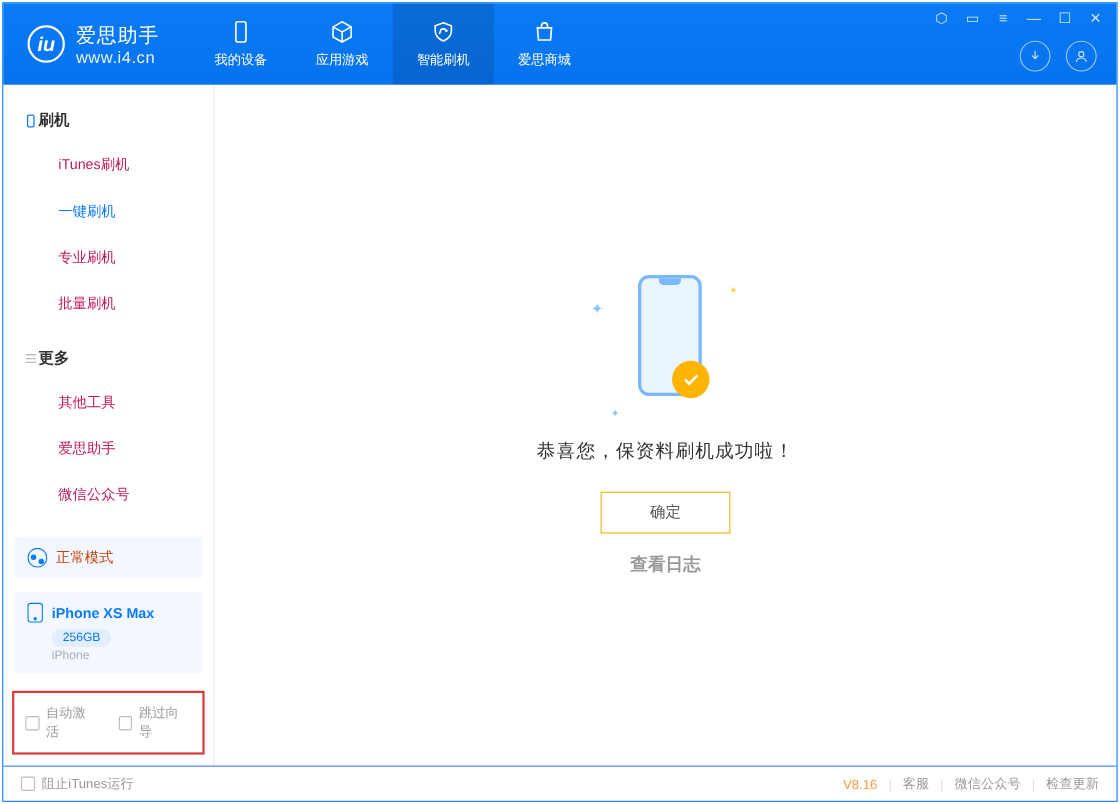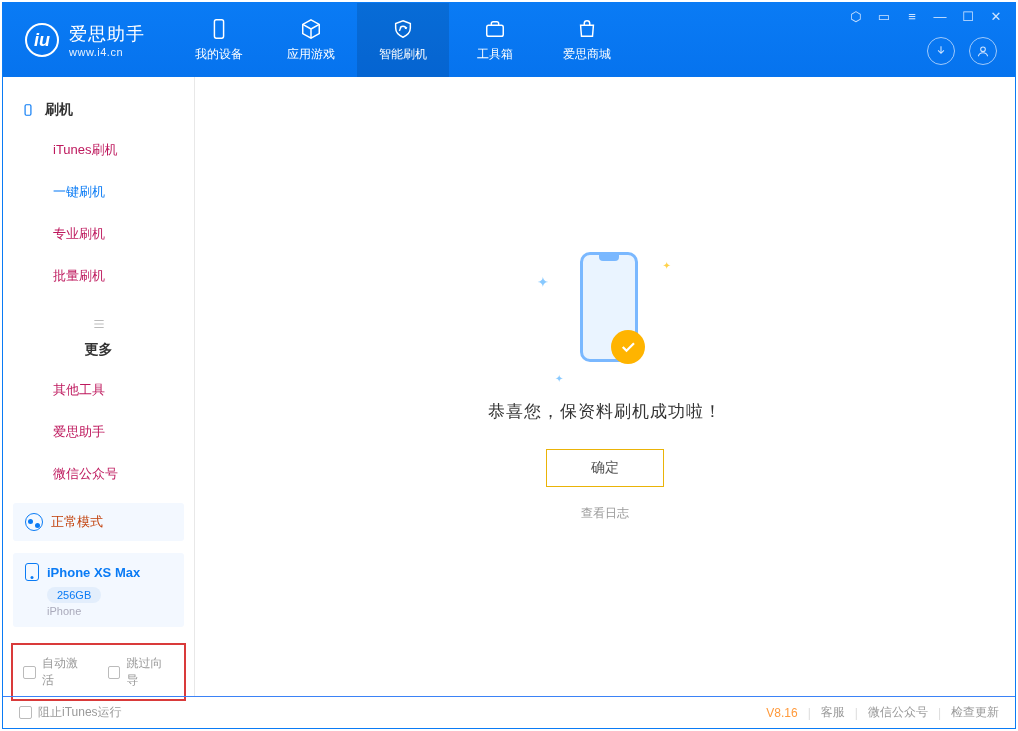--- a/index.html
+++ b/index.html
@@ -5,39 +5,39 @@
 * { margin: 0; padding: 0; box-sizing: border-box; font-family: "Microsoft YaHei", "PingFang SC", sans-serif; }
 body { width: 1018px; height: 731px; background: #fff; overflow: hidden; }
 
 .window { width: 1014px; height: 727px; margin: 2px; border: 1px solid #0a7bf5; display: flex; flex-direction: column; }
 
 
 .header { height: 74px; background: linear-gradient(180deg, #0a7bf5, #0673ee); display: flex; align-items: center; color: #fff; position: relative; }
 .logo-area { display: flex; align-items: center; padding: 0 18px 0 22px; gap: 10px; }
 .logo-circle { width: 34px; height: 34px; border: 2.5px solid #fff; border-radius: 50%; display: flex; align-items: center; justify-content: center; font-weight: bold; font-size: 18px; font-style: italic; }
 .logo-text .cn { font-size: 18px; font-weight: 400; letter-spacing: 1px; }
-.logo-text .en { font-size: 11px; opacity: .9; letter-spacing: .5px; }
+.logo-text .en { font-size: 15px; opacity: .9; letter-spacing: .5px; }
 
 .nav { display: flex; height: 100%; margin-left: 10px; }
 .nav-item { width: 92px; display: flex; flex-direction: column; align-items: center; justify-content: center; gap: 6px; cursor: pointer; font-size: 12px; }
 .nav-item.active { background: rgba(0,0,0,.12); }
 .nav-icon { width: 22px; height: 22px; display: flex; align-items: center; justify-content: center; }
 .nav-icon svg { width: 22px; height: 22px; fill: none; stroke: #fff; stroke-width: 1.6; }
 
 .win-controls-top { position: absolute; top: 6px; right: 12px; display: flex; gap: 14px; align-items: center; }
 .win-controls-top span { color: #cfe4ff; font-size: 13px; cursor: pointer; width:14px; text-align:center; }
 .win-controls-side { position: absolute; right: 18px; bottom: 12px; display: flex; gap: 14px; }
 .circle-btn { width: 28px; height: 28px; border: 1.6px solid #9fc9fb; border-radius: 50%; display: flex; align-items: center; justify-content: center; cursor: pointer; }
 .circle-btn svg { width: 14px; height: 14px; stroke: #cfe4ff; fill: none; stroke-width: 1.8; }
 
 
 .body { flex: 1; display: flex; min-height: 0; }
 .sidebar { width: 192px; border-right: 1px solid #e8e8e8; display: flex; flex-direction: column; }
 .side-scroll { flex: 1; padding-top: 14px; }
-.group-head { display: flex; align-items: center; gap: 10px; padding: 10px 18px; color: #333; font-size: 14px; font-weight: 600; }
+.group-head { display: flex; align-items: center; padding: 10px 18px; color: #333; font-size: 14px; font-weight: 600; }
 .group-head .gicon { width: 14px; height: 14px; }
 .sub-item { padding: 12px 18px 12px 50px; font-size: 13px; color: #be185d; cursor: pointer; }
 .sub-item.active { color: #0a7bf5; }
 
 .device-box { margin: 8px 10px; background: #f3f8ff; border-radius: 3px; padding: 10px 12px; }
 .mode-row { display: flex; align-items: center; gap: 8px; color: #c2410c; font-size: 13px; }
 .mode-icon { width: 18px; height: 18px; border: 1.4px solid #0a7bf5; border-radius: 50%; position: relative; }
 .mode-icon::before, .mode-icon::after { content: ""; position: absolute; background: #0a7bf5; border-radius: 50%; }
 .mode-icon::before { width: 5px; height: 5px; left: 2px; top: 5px; }
 .mode-icon::after { width: 5px; height: 5px; right: 2px; bottom: 2px; }
@@ -60,21 +60,21 @@
 .s1 { left: -8px; top: 22px; }
 .s2 { right: -6px; top: 8px; color: #ffd24a; font-size: 10px; }
 .s3 { left: 10px; bottom: -2px; font-size: 10px; }
 .phone-body { position: absolute; left: 35px; top: 0; width: 58px; height: 110px; border: 3px solid #7ab8ff; border-radius: 10px; background: #eaf4ff; }
 .phone-notch { position: absolute; top: 0; left: 50%; transform: translateX(-50%); width: 20px; height: 6px; background: #7ab8ff; border-radius: 0 0 4px 4px; }
 .check-badge { position: absolute; right: 20px; bottom: 18px; width: 34px; height: 34px; background: #ffb400; border-radius: 50%; display: flex; align-items: center; justify-content: center; }
 .check-badge svg { width: 18px; height: 18px; stroke: #fff; fill: none; stroke-width: 3; }
 
 .success-text { font-size: 17px; color: #333; letter-spacing: 1px; }
 .ok-btn { margin-top: 8px; padding: 9px 44px; border: 1px solid #eab308; background: #fff; color: #555; font-size: 14px; cursor: pointer; }
-.log-link { color: #999; font-size: 12px; cursor: pointer; text-decoration: underline; text-decoration-color: transparent; }
+.log-link { color: #999; font-size: 16px; cursor: pointer; text-decoration: underline; text-decoration-color: transparent; font-weight: bold; }
 
 
 .footer { height: 32px; border-top: 1px solid #3b82f6; display: flex; align-items: center; padding: 0 16px; font-size: 12px; color: #999; }
 .footer .chk { color: #999; }
 .footer-right { margin-left: auto; display: flex; align-items: center; gap: 10px; }
 .footer-right .sep { color: #ddd; }
 .ver { color: #ff9a3c; }
 .flink { cursor: pointer; }
 </style>
 </head>
@@ -114,29 +114,20 @@
             <svg viewBox="0 0 24 24">
               <path d="M12 3l8 3v5c0 5-3.5 8-8 10-4.5-2-8-5-8-10V6z"></path>
               <path d="M9 12a3 3 0 0 1 6 0M15 12l1-2M9 12l-1 2"></path>
             </svg>
           </span>
         <span>智能刷机</span>
       </div>
       <div class="nav-item">
         <span class="nav-icon">
             <svg viewBox="0 0 24 24">
-              <rect x="3" y="8" width="18" height="12" rx="2"></rect>
-              <path d="M8 8V6a2 2 0 0 1 2-2h4a2 2 0 0 1 2 2v2"></path>
-            </svg>
-          </span>
-        <span>工具箱</span>
-      </div>
-      <div class="nav-item">
-        <span class="nav-icon">
-            <svg viewBox="0 0 24 24">
               <path d="M5 8h14l-1 12H6z"></path>
               <path d="M9 8V6a3 3 0 0 1 6 0v2"></path>
             </svg>
           </span>
         <span>爱思商城</span>
       </div>
     </div>
 
     <div class="win-controls-top">
       <span>⬡</span>
@@ -170,21 +161,21 @@
           <svg class="gicon" viewBox="0 0 24 24" fill="none" stroke="#0a7bf5" stroke-width="2">
               <rect x="7" y="3" width="10" height="18" rx="2"></rect>
             </svg>
           <span>刷机</span>
         </div>
         <div class="sub-item">iTunes刷机</div>
         <div class="sub-item active">一键刷机</div>
         <div class="sub-item">专业刷机</div>
         <div class="sub-item">批量刷机</div>
 
-        <div class="group-head" style="margin-top:10px;flex-direction:column;">
+        <div class="group-head" style="margin-top:10px;">
           <svg class="gicon" viewBox="0 0 24 24" fill="none" stroke="#bbb" stroke-width="2">
               <path d="M4 6h16M4 12h16M4 18h16"></path>
             </svg>
           <span>更多</span>
         </div>
         <div class="sub-item">其他工具</div>
         <div class="sub-item">爱思助手</div>
         <div class="sub-item">微信公众号</div>
       </div>
 

